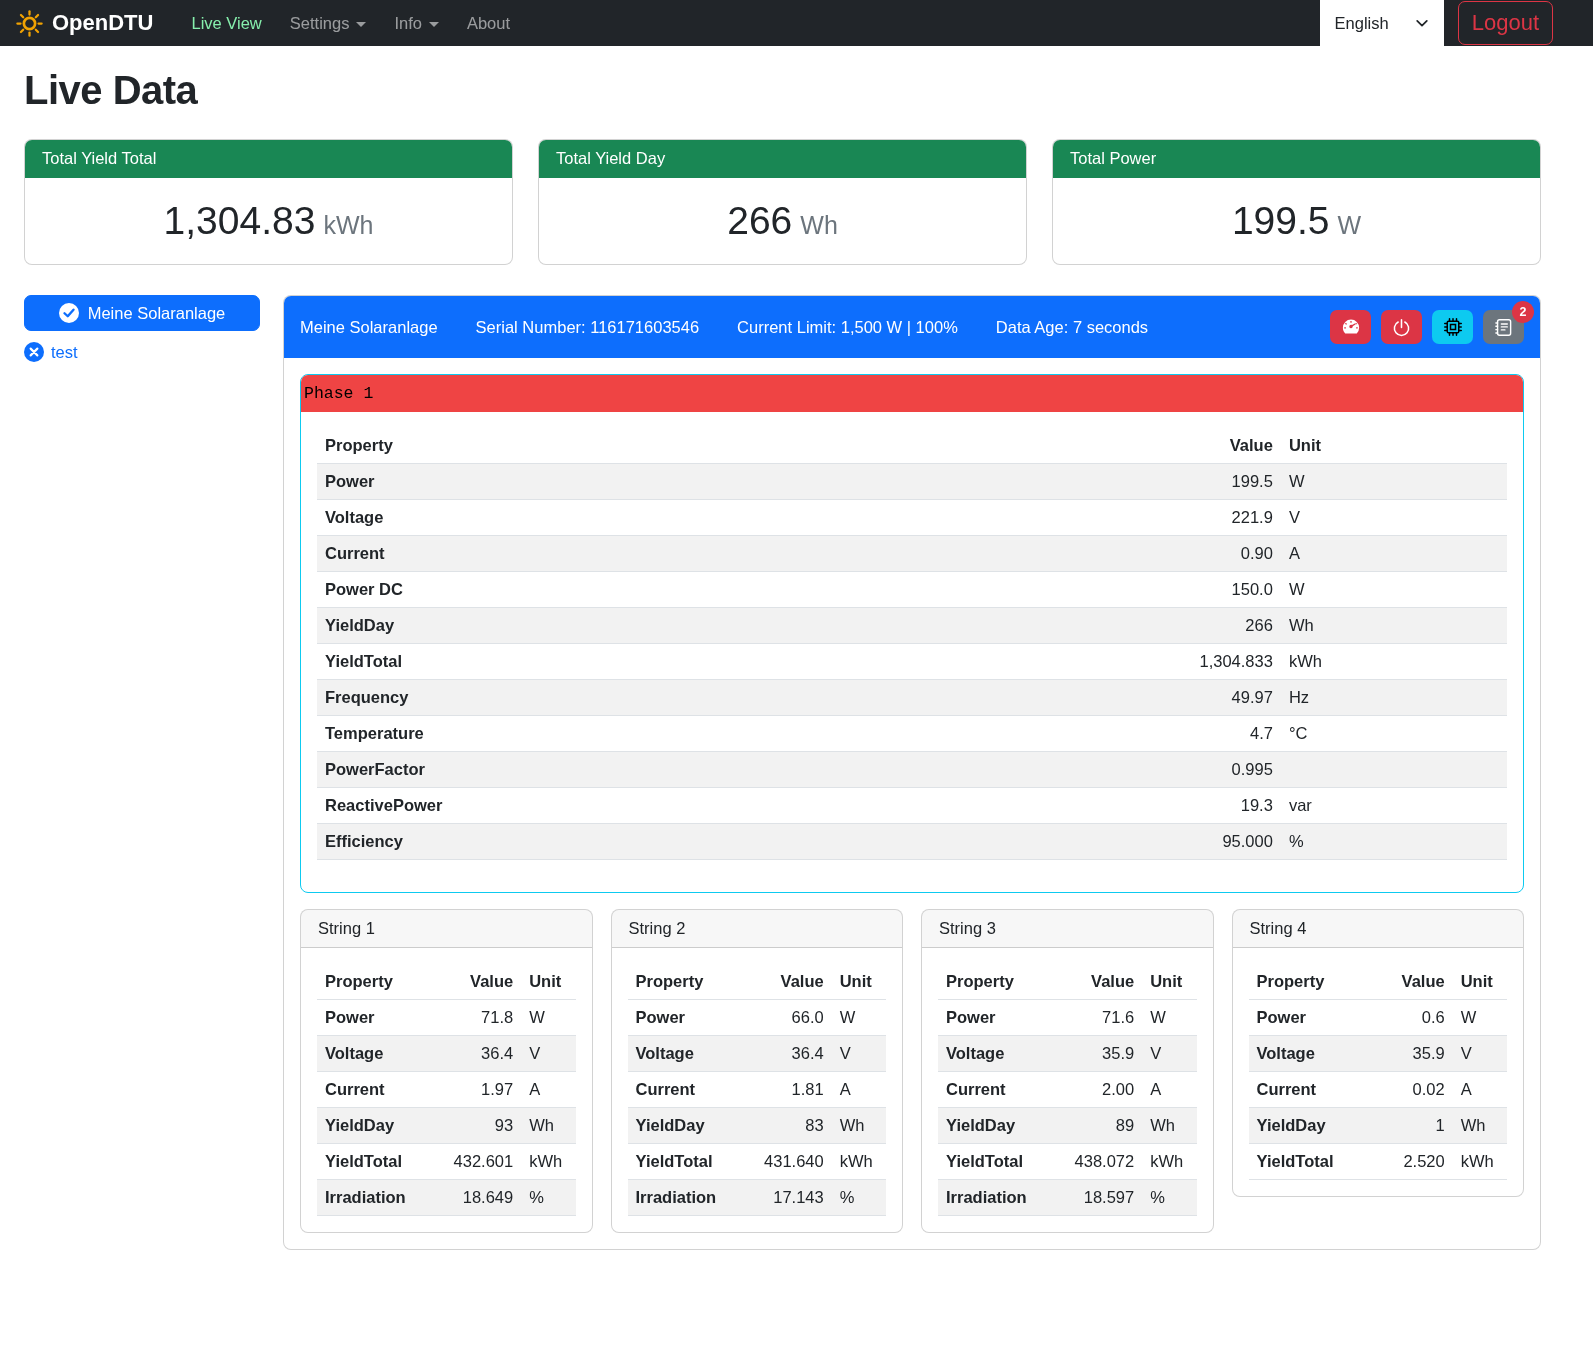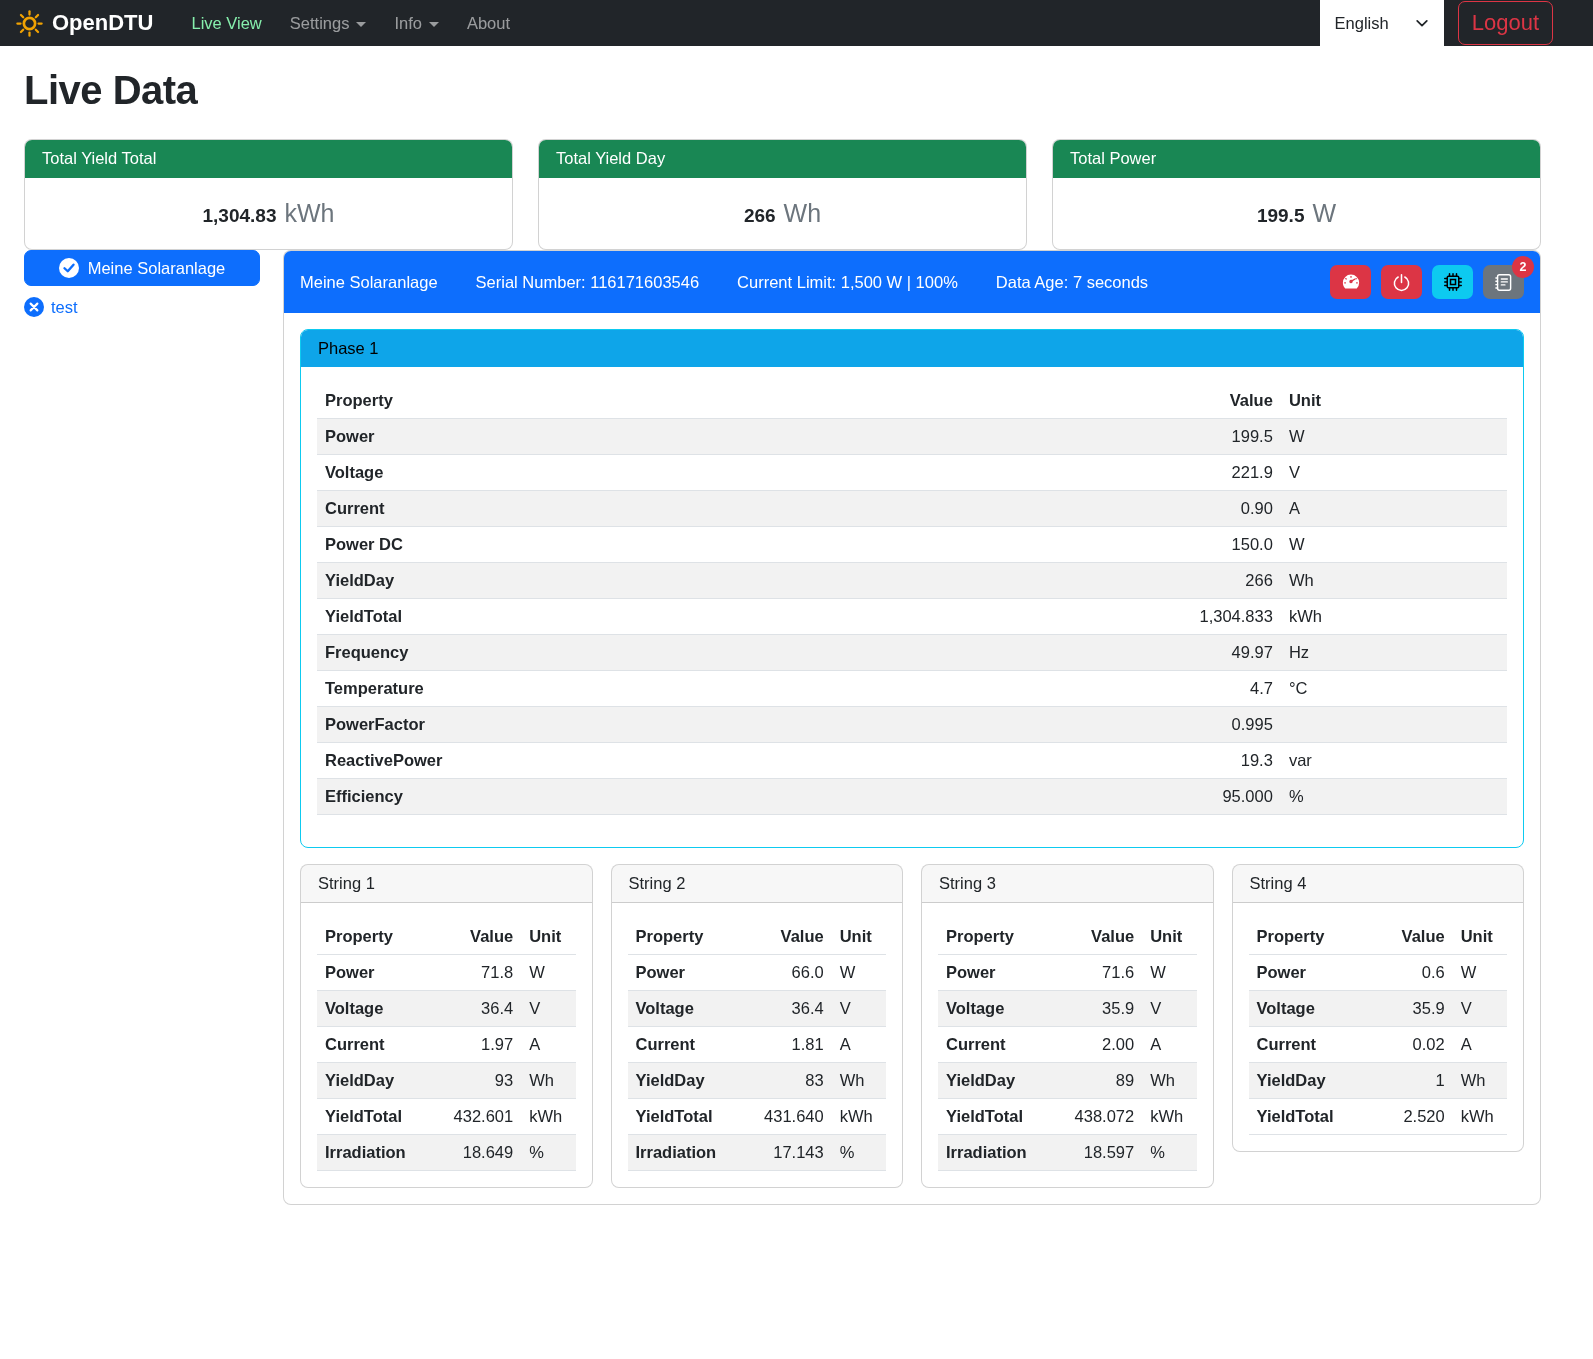--- a/index.html
+++ b/index.html
@@ -35,24 +35,24 @@
   }
 
   
   .container { padding:12px 52px 14px 24px; }
   h1.page-title { font-size:40px; font-weight:600; margin:10px 0 26px; letter-spacing:-0.5px; }
 
   .card { background:#fff; border:1px solid rgba(0,0,0,.175); border-radius:8px; }
   .card-header { padding:9px 17px; border-bottom:1px solid rgba(0,0,0,.175); border-radius:7px 7px 0 0; }
 
   
-  .summary-row { display:grid; grid-template-columns:repeat(3,1fr); gap:25px; }
+  .summary-row { display:grid; grid-template-columns:repeat(3,1fr); gap:25px; margin-bottom:30px; }
   .summary-card .card-header { background:#198754; color:#fff; border-bottom-color:#198754; }
   .summary-body { padding:21px 16px; text-align:center; }
-  .summary-value { font-size:19px; font-weight:700; }
+  .summary-value { font-size:39px; font-weight:400; }
   .summary-unit  { font-size:25px; color:#6c757d; margin-left:8px; }
 
   
   .main-row { display:grid; grid-template-columns:236px 1fr; gap:23px; align-items:start; }
 
   
   .inv-select-btn {
     width:100%; display:flex; align-items:center; justify-content:center; gap:9px;
     background:#0d6efd; border:1px solid #0d6efd; color:#fff; border-radius:7px;
     padding:7px 12px; font-size:16.5px; cursor:pointer; font-family:inherit;
@@ -75,21 +75,21 @@
   .icon-btn.secondary { background:#6c757d; color:#fff; }
   .badge {
     position:absolute; top:-9px; right:-10px;
     background:#dc3545; color:#fff; font-size:12.5px; font-weight:700;
     min-width:22px; height:22px; border-radius:11px; display:flex; align-items:center; justify-content:center; padding:0 6px;
   }
   .inverter-body { padding:16px; }
 
   
   .phase-card { border:1px solid #0dcaf0; border-radius:8px; }
-  .phase-header { background:#0ea5e9; color:#000; padding:9px 17px; border-radius:7px 7px 0 0; }
+  .phase-header { background:#ef4444; color:#000; padding:9px 3px; border-radius:7px 7px 0 0;font-family:Liberation Mono, monospace; }
   .phase-body { padding:16px; }
 
   
   table { width:100%; border-collapse:collapse; margin-bottom:16px; }
   th, td { padding:8px; border-bottom:1px solid #dee2e6; text-align:left; font-weight:400; vertical-align:middle; }
   thead th { font-weight:700; }
   th.prop { font-weight:700; }
   td.val, th.val { text-align:right; }
   .stripe-odd  tbody tr:nth-child(odd)  { background:rgba(0,0,0,.05); }
   .stripe-even tbody tr:nth-child(even) { background:rgba(0,0,0,.05); }

